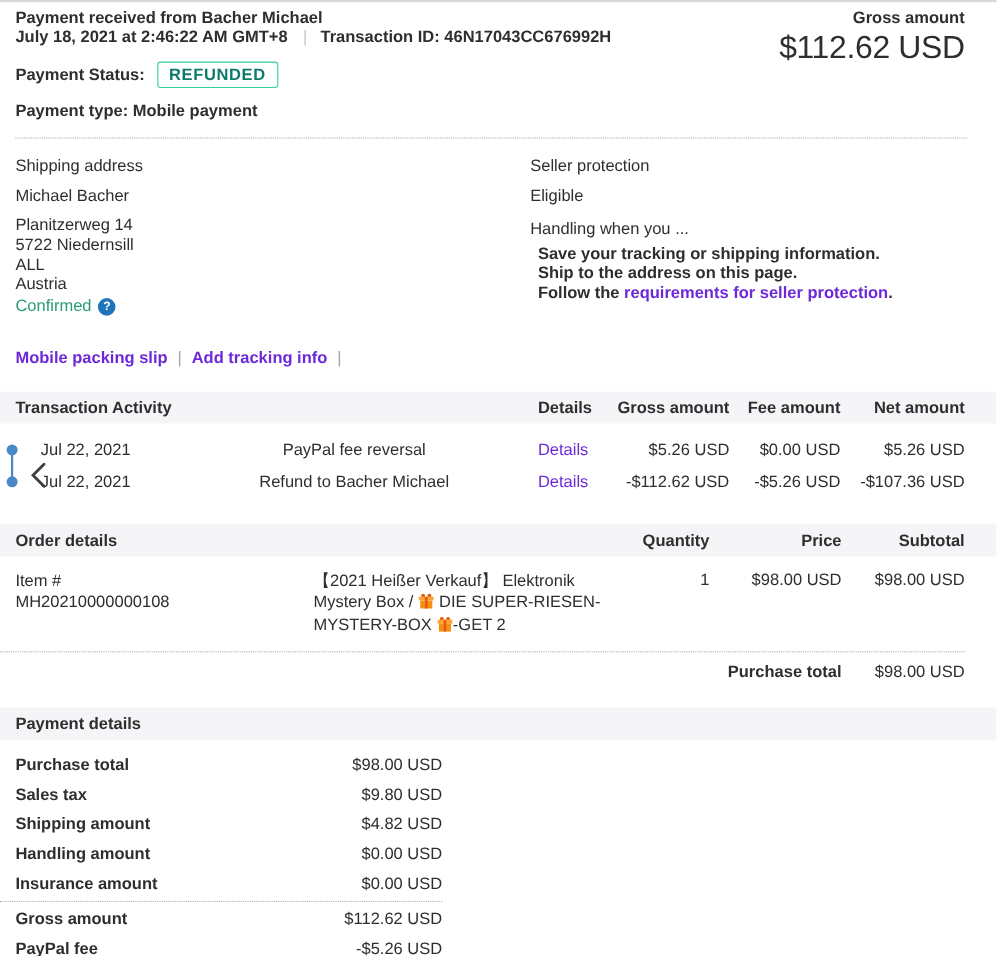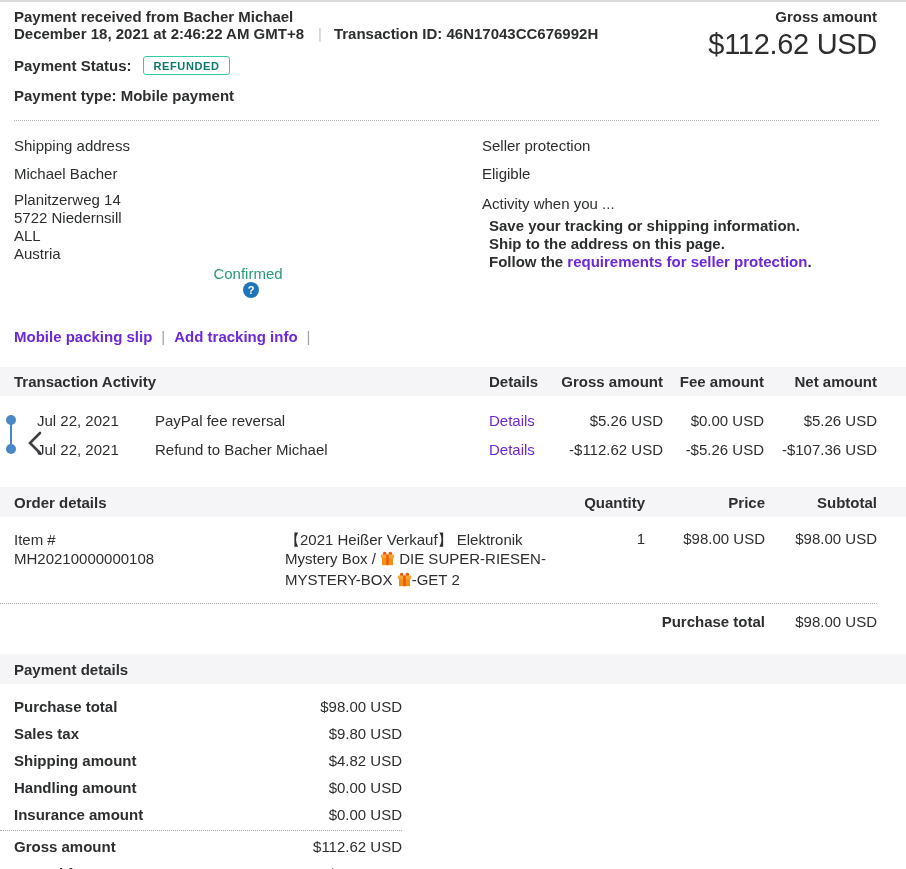--- a/index.html
+++ b/index.html
@@ -19,38 +19,38 @@
   .header-right { width:220px; text-align:right; }
   .page-title { font-weight:600; font-size:15px; }
   .date-row { display:flex; align-items:center; margin-bottom:14px; }
   .date-txt { font-weight:600; }
   .vsep { color:#c3c7ca; margin:0 12px 0 14px; font-weight:400; }
   .status-row { display:flex; align-items:center; margin-bottom:12px; }
   .status-label { font-weight:600; }
   .badge {
     display:inline-block; margin-left:11px;
     border:1px solid #32cda2; border-radius:3px;
-    padding:3px 10px 2px; font-size:11px; font-weight:600;
+    padding:3px 10px 2px; font-size:15px; font-weight:600;
     letter-spacing:.6px; color:#0c7a6a;
   }
   .ptype { font-weight:600; margin-bottom:16px; }
   .gross-label { font-weight:600; margin-top:0; margin-bottom:3px; }
   .gross-value { font-size:29px; font-weight:500; letter-spacing:-.3px; }
 
   .dotted { border-top:1px dotted #aeaeae; height:0; }
   .div-header { margin:0 27px 0 14px; }
 
   
   .two-col { display:flex; padding:16px 29px 0 14px; }
   .col-ship { width:468px; }
   .col-prot { flex:1; }
   .sec-title { margin-bottom:11px; }
   .ship-name { margin-bottom:9px; }
   .addr-line { line-height:18px; }
-  .confirmed-row { display:flex; align-items:center; margin-top:2px;flex-direction:column; }
+  .confirmed-row { display:flex; align-items:center; margin-top:2px; }
   .confirmed-txt { color:#299a78; }
   .help-icon {
     display:inline-flex; align-items:center; justify-content:center;
     width:16px; height:16px; border-radius:50%;
     background:#1f74bb; color:#fff; font-size:11px; font-weight:700;
     margin-left:6px; cursor:pointer;
   }
   .prot-status { margin-bottom:13px; }
   .prot-sub { margin-bottom:5px; }
   .prot-req { font-weight:600; line-height:18px; padding-left:7px; }
@@ -72,21 +72,21 @@
   .c-net   { width:113px; text-align:right; }
   .c-qty   { width:66px;  text-align:right; }
   .c-price { width:120px; text-align:right; }
   .c-sub   { width:112px; text-align:right; }
 
   .ta-bar { margin-top:22px; }
   .ta-rows { position:relative; padding:10px 29px 8px 14px; }
   .ta-row { display:flex; align-items:center; height:29px; }
   .c-gutter { width:23px; }
   .c-date { width:118px; }
-  .c-act { flex:1; }
+  .c-act { flex:1;text-align:center; }
   .tl-line { position:absolute; left:10px; top:24px; width:2px; height:32px; background:#4a87c7; border-radius:2px; }
   .tl-dot { position:absolute; left:6px; width:10px; height:10px; border-radius:50%; background:#4a87c7; }
   .tl-dot1 { top:19px; } .tl-dot2 { top:48px; }
   .chevron { position:absolute; left:26px; top:34px; }
 
   .od-bar { margin-top:15px; height:30px; }
   .od-item { display:flex; padding:13px 29px 0 14px; }
   .c-ilabel { width:271px; line-height:19px; }
   .c-ititle { flex:1; line-height:19px; max-width:300px; }
   .gift { display:inline-block; vertical-align:-2px; }
@@ -101,21 +101,21 @@
   .pd-row .lbl { font-weight:600; }
   .pd-div { width:402px; margin-left:-14px; border-top:1px dotted #aeaeae; margin-top:2px; margin-bottom:2px; }
 </style>
 </head>
 <body>
 
 <div class="header">
   <div class="header-left">
     <div class="page-title">Payment received from Bacher Michael</div>
     <div class="date-row">
-      <span class="date-txt">December 18, 2021 at 2:46:22 AM GMT+8</span>
+      <span class="date-txt">July 18, 2021 at 2:46:22 AM GMT+8</span>
       <span class="vsep">|</span>
       <span class="date-txt">Transaction ID: 46N17043CC676992H</span>
     </div>
     <div class="status-row">
       <span class="status-label">Payment Status:</span>
       <span class="badge">REFUNDED</span>
     </div>
     <div class="ptype">Payment type: Mobile payment</div>
   </div>
   <div class="header-right">
@@ -135,21 +135,21 @@
     <div class="addr-line">ALL</div>
     <div class="addr-line">Austria</div>
     <div class="confirmed-row">
       <span class="confirmed-txt">Confirmed</span>
       <span class="help-icon">?</span>
     </div>
   </div>
   <div class="col-prot">
     <div class="sec-title">Seller protection</div>
     <div class="prot-status">Eligible</div>
-    <div class="prot-sub">Activity when you ...</div>
+    <div class="prot-sub">Handling when you ...</div>
     <div class="prot-req">Save your tracking or shipping information.</div>
     <div class="prot-req">Ship to the address on this page.</div>
     <div class="prot-req"><span>Follow the </span><a class="link strong">requirements for seller protection</a><span>.</span></div>
   </div>
 </div>
 
 <div class="actions">
   <a class="link strong">Mobile packing slip</a>
   <span class="act-sep">|</span>
   <a class="link strong">Add tracking info</a>

